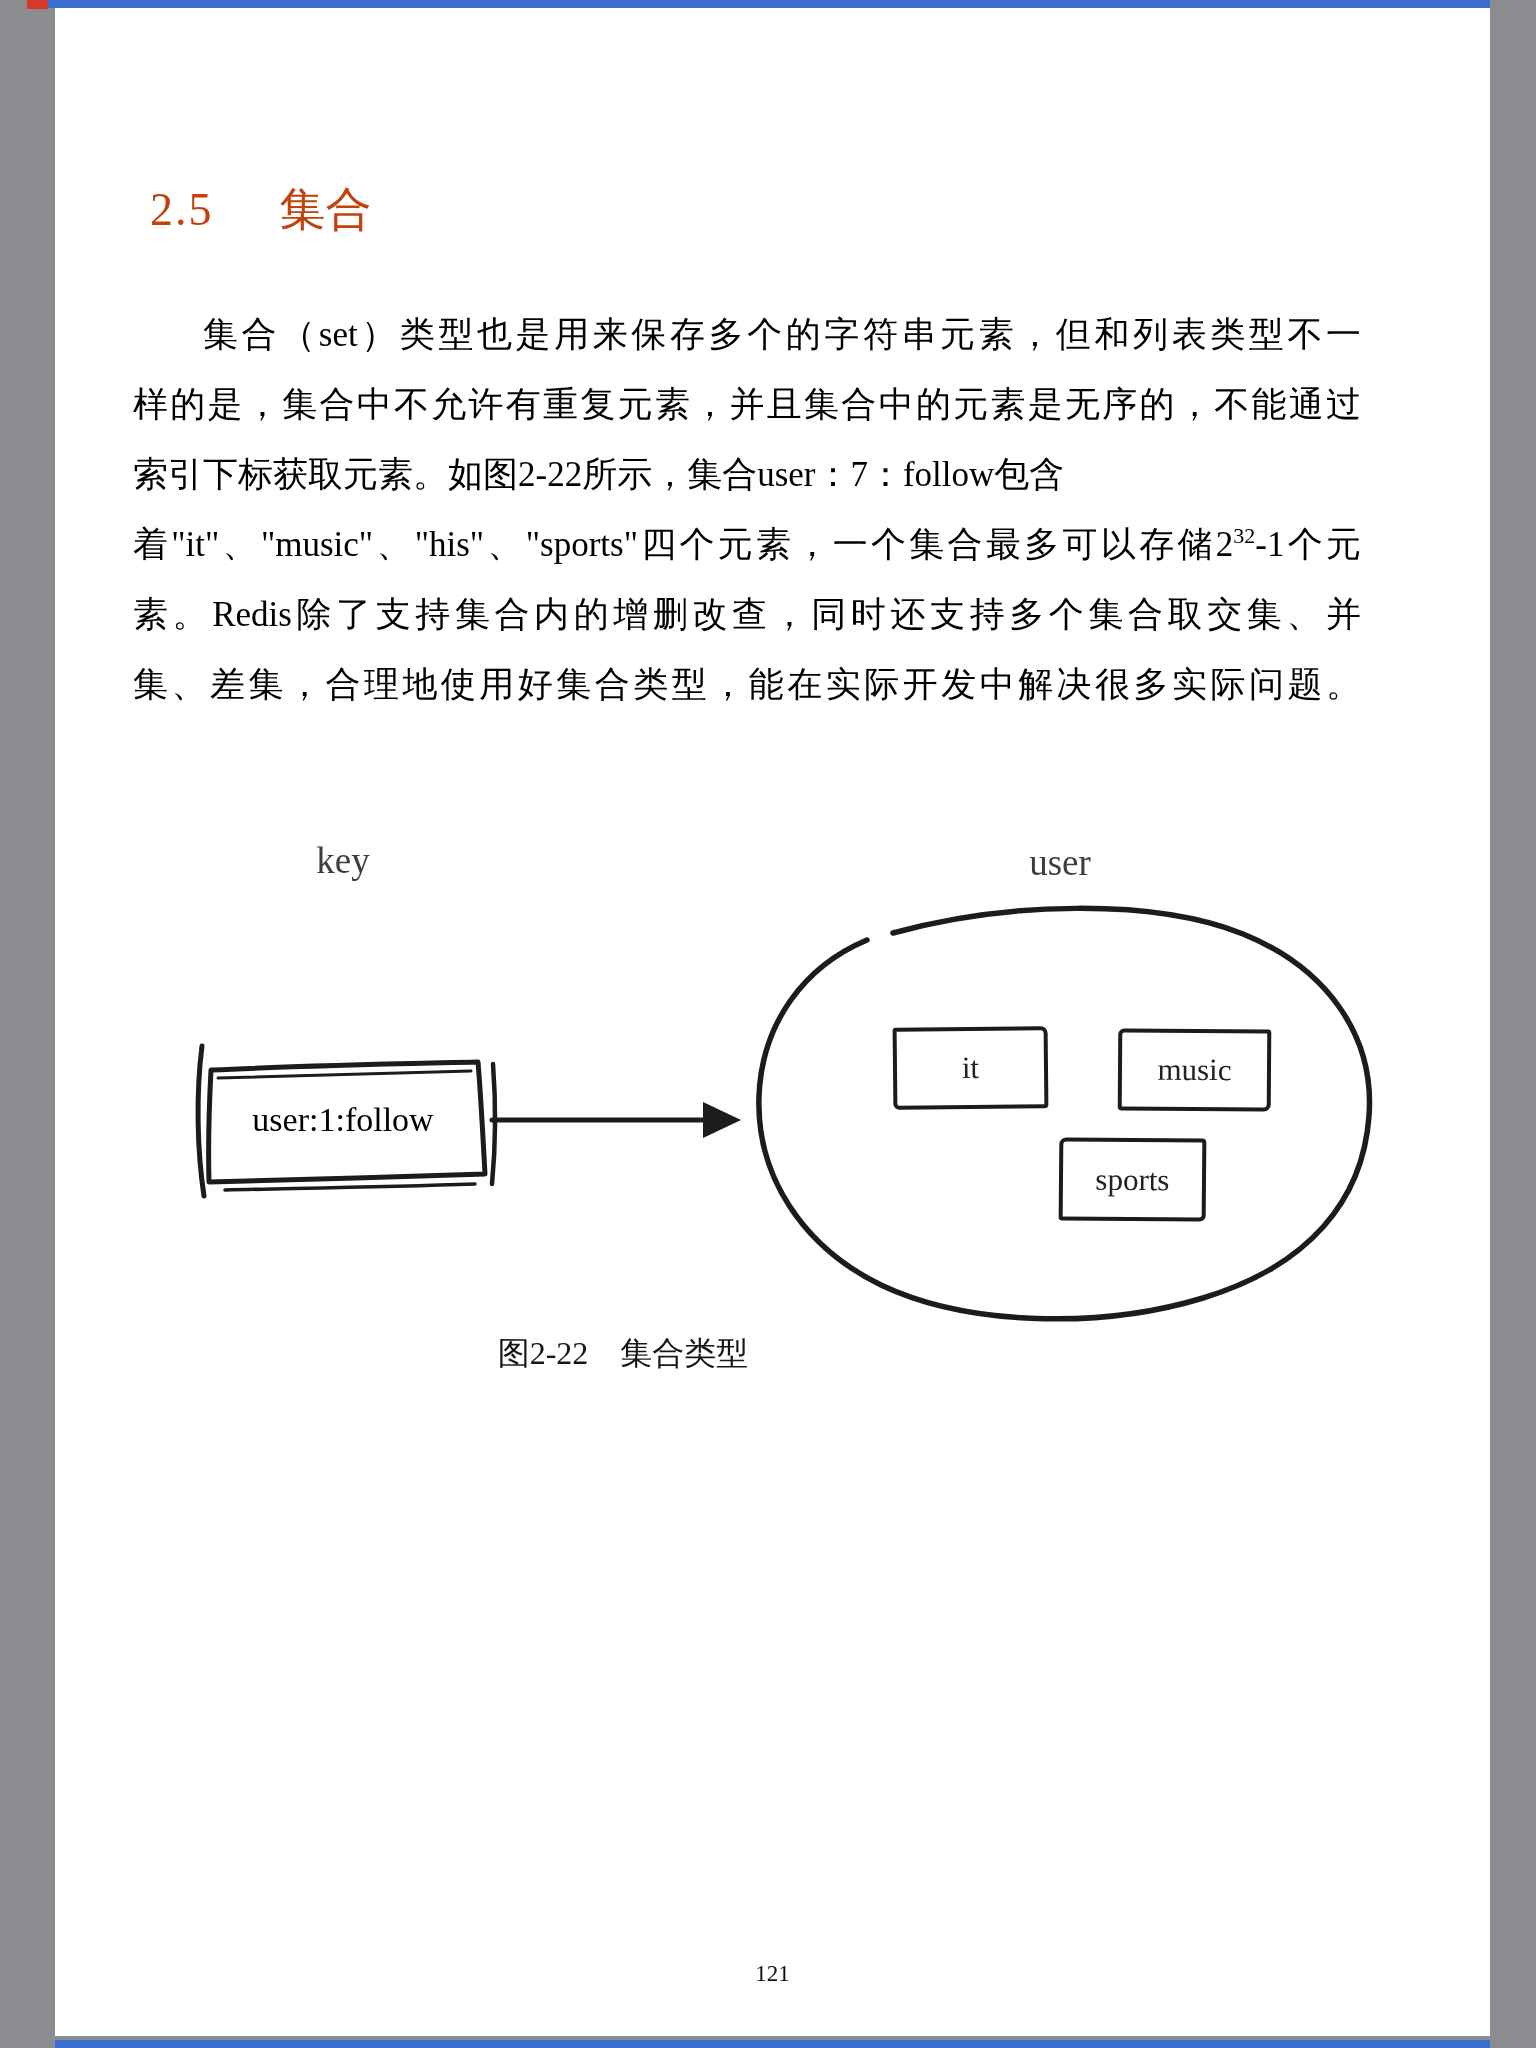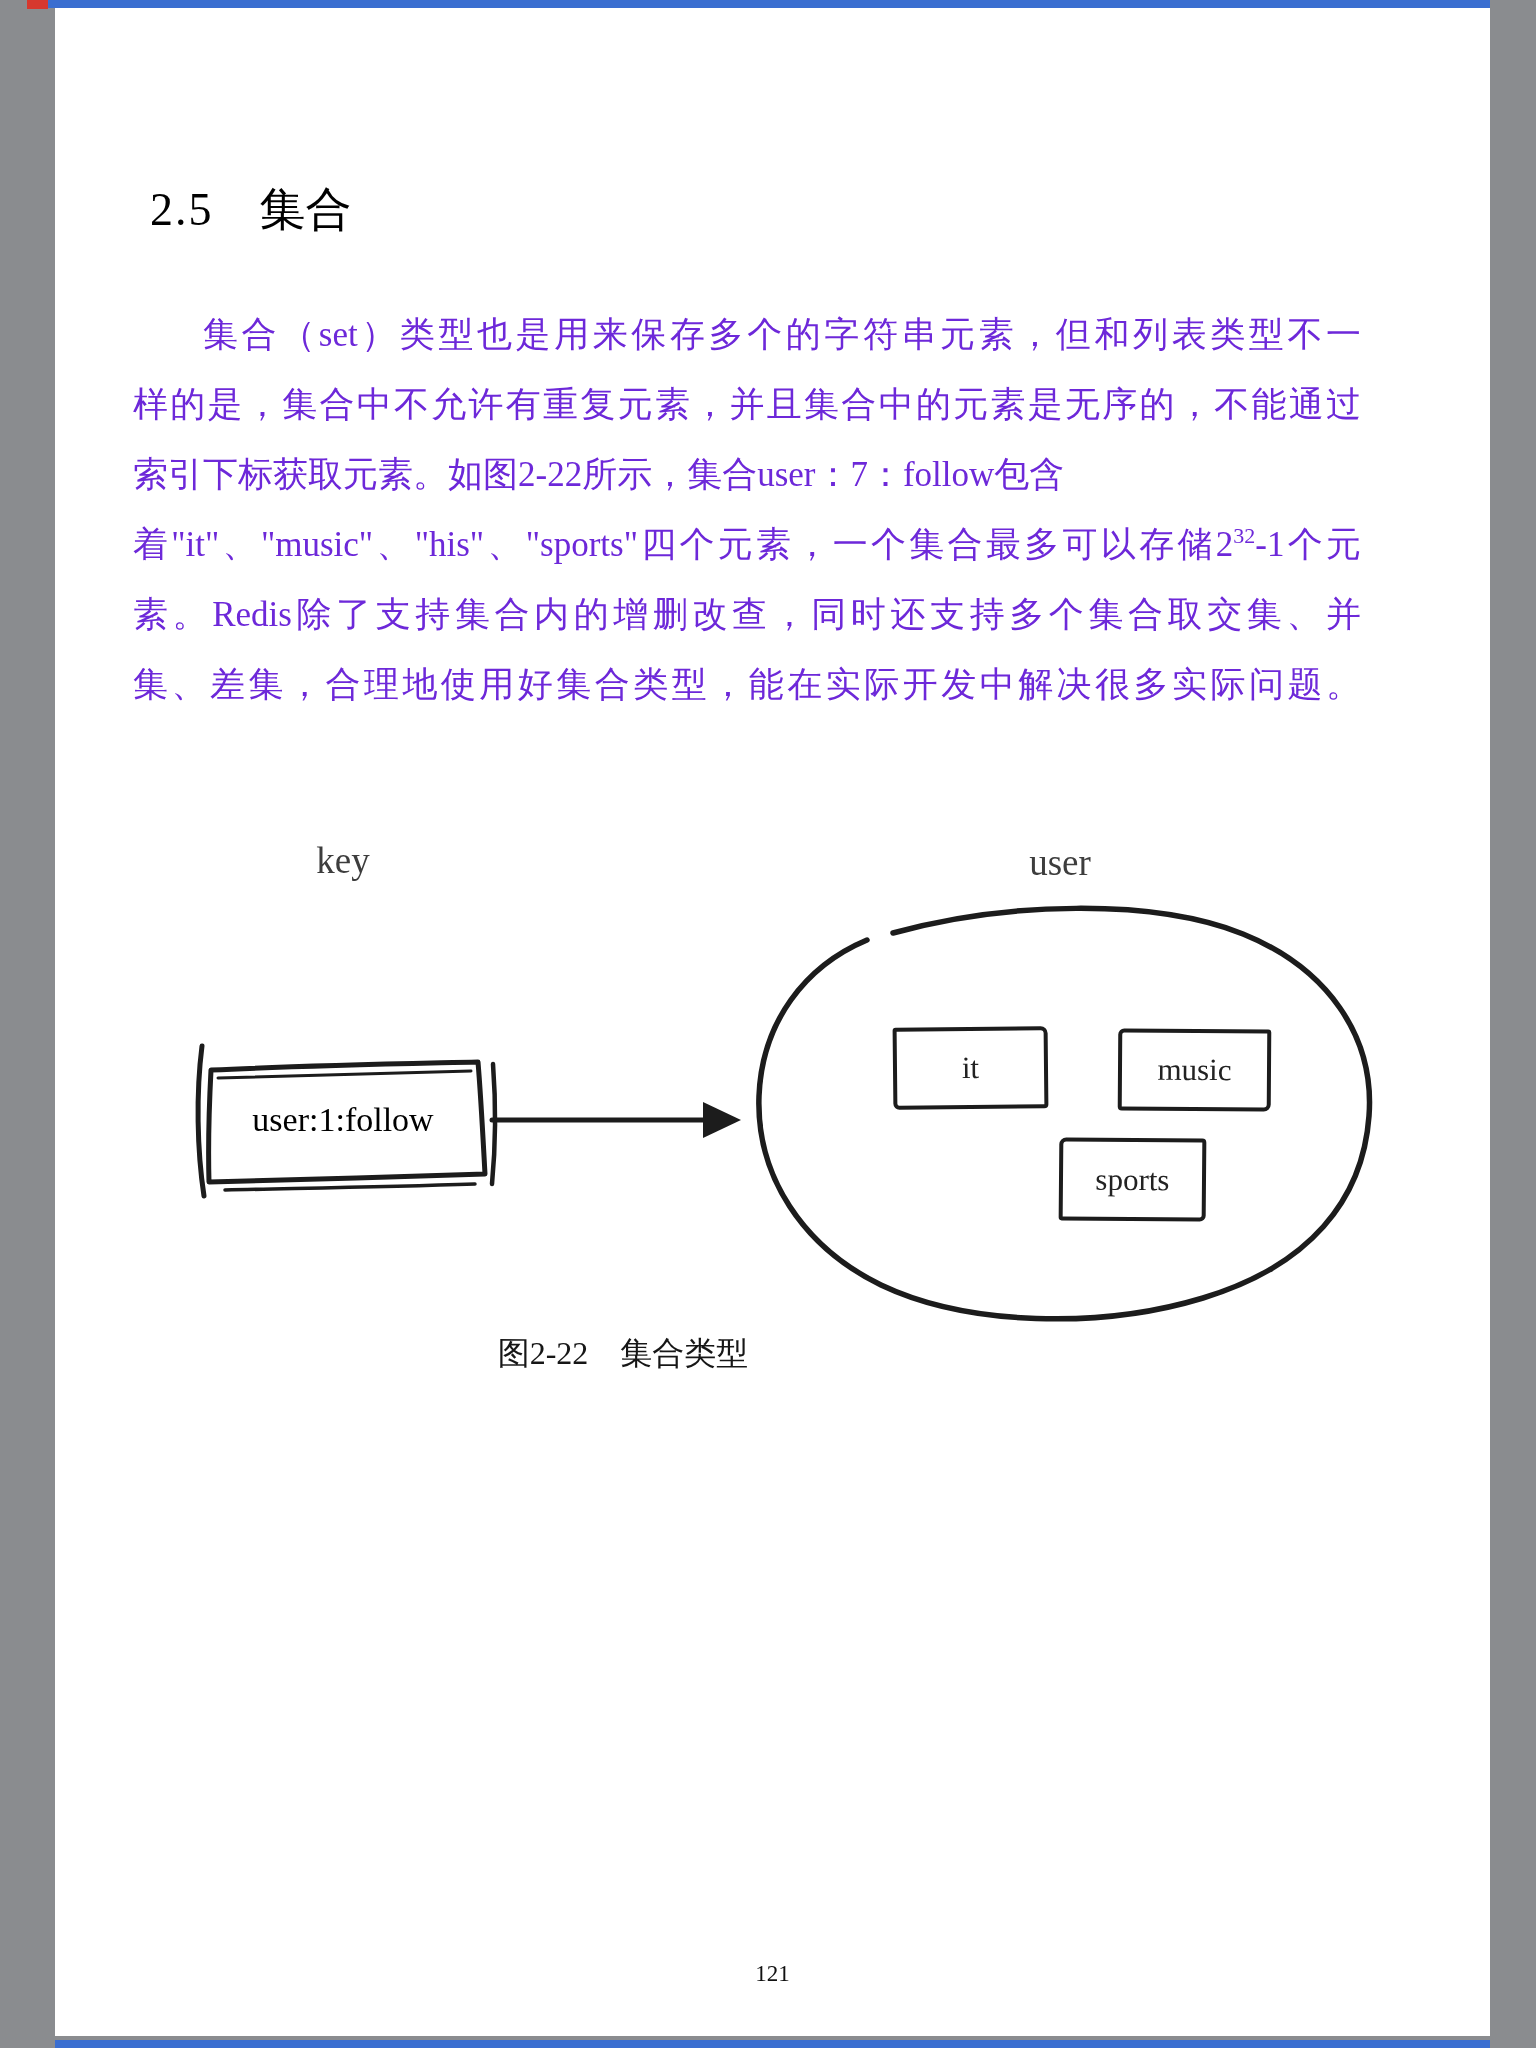--- a/index.html
+++ b/index.html
@@ -3,25 +3,25 @@
 <meta charset="utf-8">
 <style>
   html,body{margin:0;padding:0;background:#6f7174;}
   .canvas{position:relative;width:1536px;height:2048px;background:#8a8c8f;overflow:hidden;
           font-family:"Liberation Serif","DejaVu Serif",serif;}
   .edge-red{position:absolute;left:27px;top:0;width:21px;height:9px;background:#d6382e;}
   .edge-blue-top{position:absolute;left:48px;top:0;width:1442px;height:8px;background:#3a6ed0;}
   .edge-blue-bottom{position:absolute;left:55px;top:2040px;width:1435px;height:8px;background:#3a6ed0;}
   .page{position:absolute;left:55px;top:8px;width:1435px;height:2028px;background:#ffffff;}
 
-  .heading{position:absolute;left:95px;top:174px;display:flex;gap:46px;
-           color:#000000;font-size:46px;line-height:56px;}
+  .heading{position:absolute;left:95px;top:174px;display:flex;gap:66px;
+           color:#c2410c;font-size:46px;line-height:56px;}
   .heading .num{letter-spacing:2px;}
 
-  .para{position:absolute;left:78px;top:292px;width:1228px;color:#6d28d9;
+  .para{position:absolute;left:78px;top:292px;width:1228px;color:#000000;
         font-size:35px;line-height:70px;}
   .pline{height:70px;overflow:hidden;}
   .pline.just{text-align:justify;text-align-last:justify;}
   .pline.indent{text-indent:70px;}
   .pline sup{font-size:22px;vertical-align:super;line-height:0;}
 
   .fig-label{position:absolute;transform:translateX(-50%);color:#3d3d3d;
              font-size:37px;line-height:46px;}
   .key-label{left:288px;top:830px;}
   .value-label{left:1005px;top:832px;}

